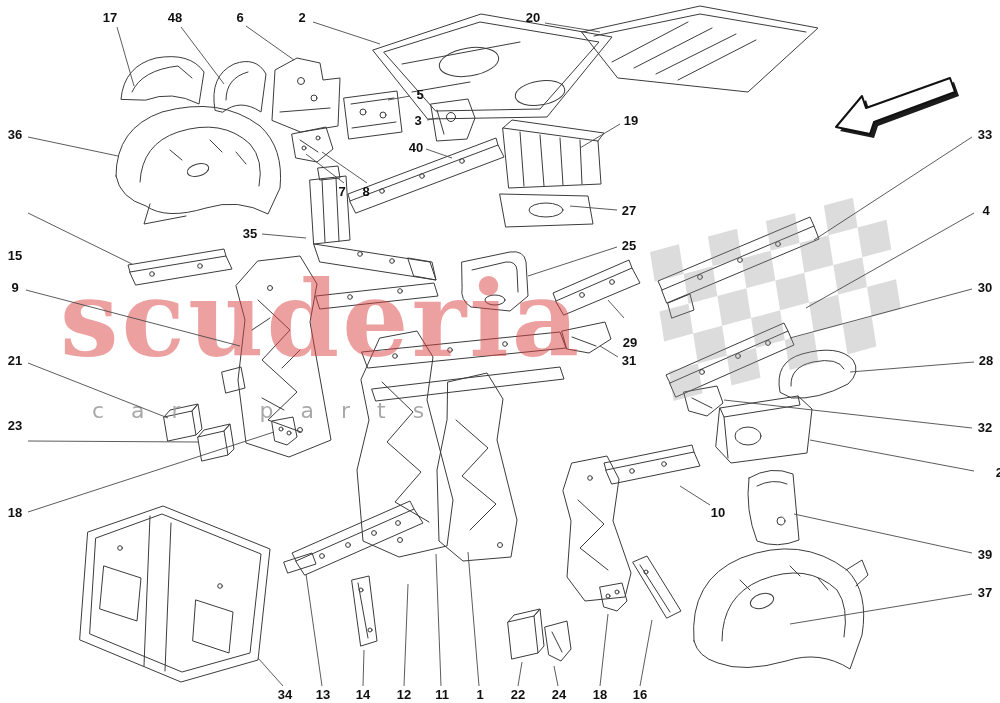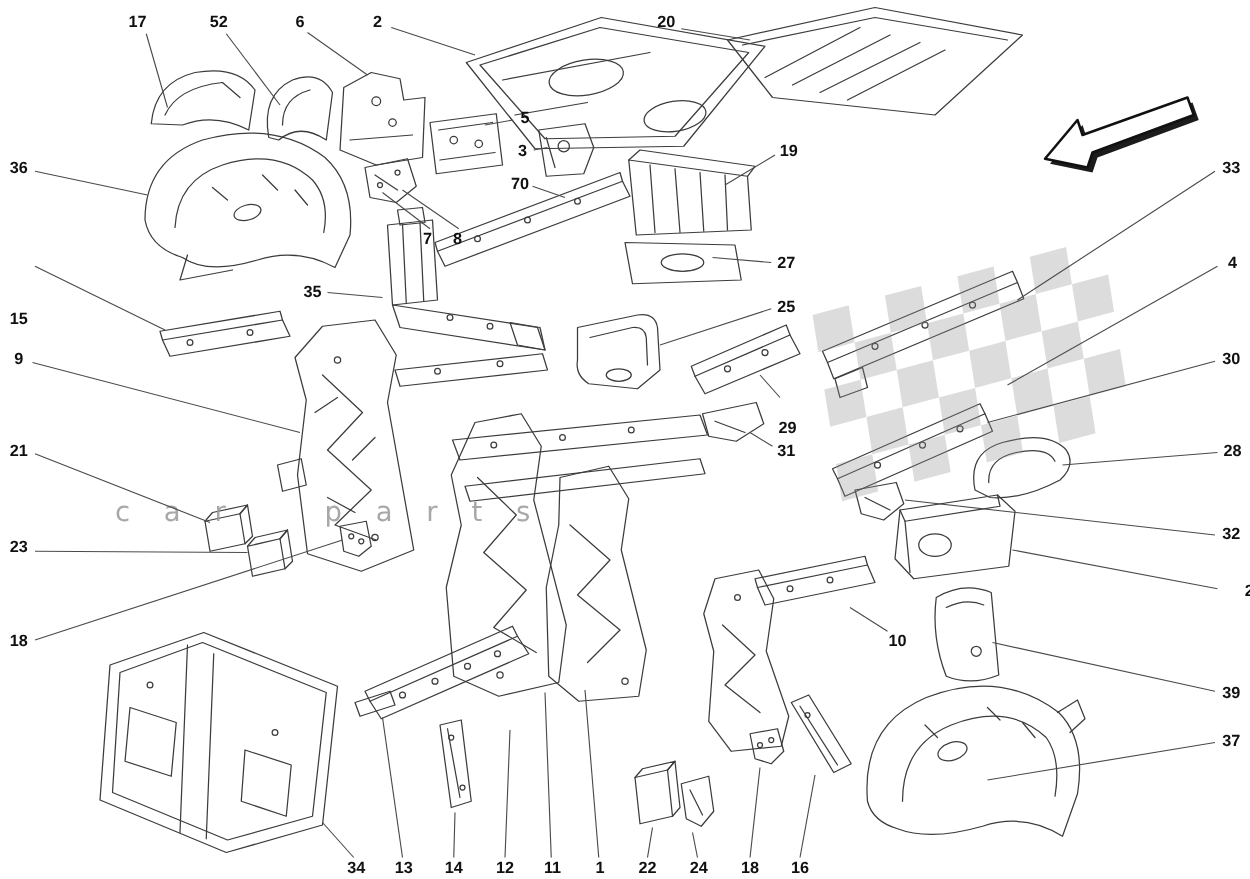--- a/index.html
+++ b/index.html
@@ -323,20 +323,21 @@
         <rect x="90" y="90" width="30" height="30" fill="#8f8f8f"></rect>
         <rect x="150" y="90" width="30" height="30" fill="#8f8f8f"></rect>
         <rect x="210" y="90" width="30" height="30" fill="#8f8f8f"></rect>
         <rect x="0" y="120" width="30" height="30" fill="#8f8f8f"></rect>
         <rect x="60" y="120" width="30" height="30" fill="#8f8f8f"></rect>
         <rect x="120" y="120" width="30" height="30" fill="#8f8f8f"></rect>
         <rect x="180" y="120" width="30" height="30" fill="#8f8f8f"></rect>
       </g>
   </svg>
 
+  <div class="wm-brand">scuderia</div>
   <div class="wm-sub">car parts</div>
 
   <svg id="leader-svg" viewBox="0 0 1000 703">
     <g id="leader-lines">
         <line x1="117" y1="27" x2="134" y2="86"></line>
         <line x1="181" y1="27" x2="224" y2="84"></line>
         <line x1="246" y1="26" x2="294" y2="60"></line>
         <line x1="313" y1="22" x2="380" y2="44"></line>
         <line x1="545" y1="23" x2="600" y2="32"></line>
         <line x1="28" y1="137" x2="118" y2="156"></line>
@@ -373,41 +374,41 @@
         <line x1="479" y1="686" x2="468" y2="552"></line>
         <line x1="518" y1="686" x2="522" y2="662"></line>
         <line x1="558" y1="686" x2="554" y2="666"></line>
         <line x1="600" y1="686" x2="608" y2="614"></line>
         <line x1="640" y1="686" x2="652" y2="620"></line>
       </g>
   </svg>
 
   <div id="callout-layer">
       <span class="callout" style="left: 110px; top: 17px;">17</span>
-      <span class="callout" style="left: 175px; top: 17px;">52</span>
+      <span class="callout" style="left: 175px; top: 17px;">48</span>
       <span class="callout" style="left: 240px; top: 17px;">6</span>
       <span class="callout" style="left: 302px; top: 17px;">2</span>
       <span class="callout" style="left: 533px; top: 17px;">20</span>
       <span class="callout" style="left: 15px; top: 134px;">36</span>
       <span class="callout" style="left: 15px; top: 210px; margin-top: 45px;">15</span>
       <span class="callout" style="left: 15px; top: 287px;">9</span>
       <span class="callout" style="left: 15px; top: 360px;">21</span>
-      <span class="callout" style="left: 15px; top: 437px; text-align: right;">23</span>
+      <span class="callout" style="left: 15px; top: 425px; text-align: right;">23</span>
       <span class="callout" style="left: 15px; top: 512px;">18</span>
       <span class="callout" style="left: 985px; top: 134px;">33</span>
       <span class="callout" style="left: 986px; top: 210px;">4</span>
       <span class="callout" style="left: 985px; top: 287px; text-align: right;">30</span>
       <span class="callout" style="left: 986px; top: 360px;">28</span>
       <span class="callout" style="left: 985px; top: 427px;">32</span>
       <span class="callout" style="left: 986px; top: 472px; margin-left: 17px;">26</span>
       <span class="callout" style="left: 985px; top: 554px;">39</span>
       <span class="callout" style="left: 985px; top: 592px;">37</span>
       <span class="callout" style="left: 420px; top: 94px;">5</span>
       <span class="callout" style="left: 418px; top: 120px;">3</span>
-      <span class="callout" style="left: 416px; top: 147px;">70</span>
+      <span class="callout" style="left: 416px; top: 147px;">40</span>
       <span class="callout" style="left: 342px; top: 191px;">7</span>
       <span class="callout" style="left: 366px; top: 191px;">8</span>
       <span class="callout" style="left: 631px; top: 120px;">19</span>
       <span class="callout" style="left: 629px; top: 210px;">27</span>
       <span class="callout" style="left: 250px; top: 233px;">35</span>
       <span class="callout" style="left: 629px; top: 245px; text-align: right;">25</span>
       <span class="callout" style="left: 630px; top: 342px;">29</span>
       <span class="callout" style="left: 629px; top: 360px;">31</span>
       <span class="callout" style="left: 718px; top: 512px;">10</span>
       <span class="callout" style="left: 285px; top: 694px;">34</span>

